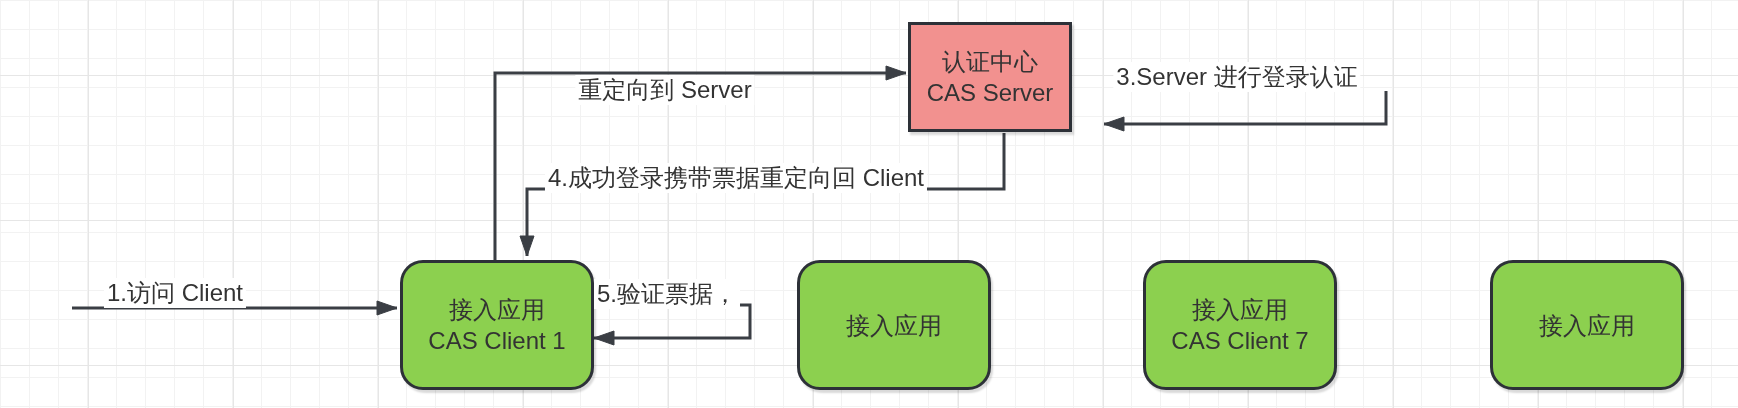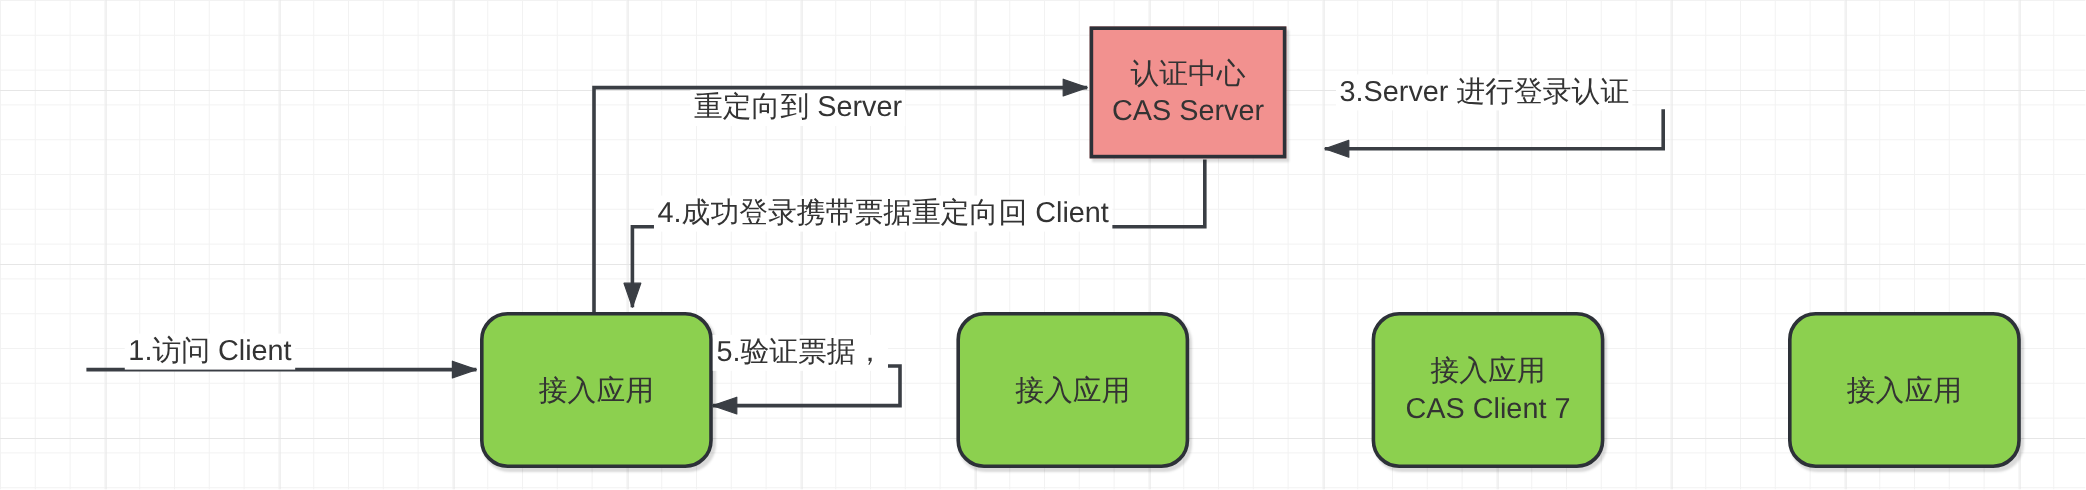--- a/index.html
+++ b/index.html
@@ -75,20 +75,21 @@
     <path class="edge" d="M737 305 H750 V338 H594" marker-end="url(#arr)"></path>
   </svg>
 
   <div class="node server">
     <span>认证中心</span>
     <span>CAS Server</span>
   </div>
 
   <div class="node client c1">
     <span>接入应用</span>
+    <span>CAS Client 1</span>
   </div>
 
   <div class="node client c2">
     <span>接入应用</span>
   </div>
 
   <div class="node client c3">
     <span>接入应用</span>
     <span>CAS Client 7</span>
   </div>

